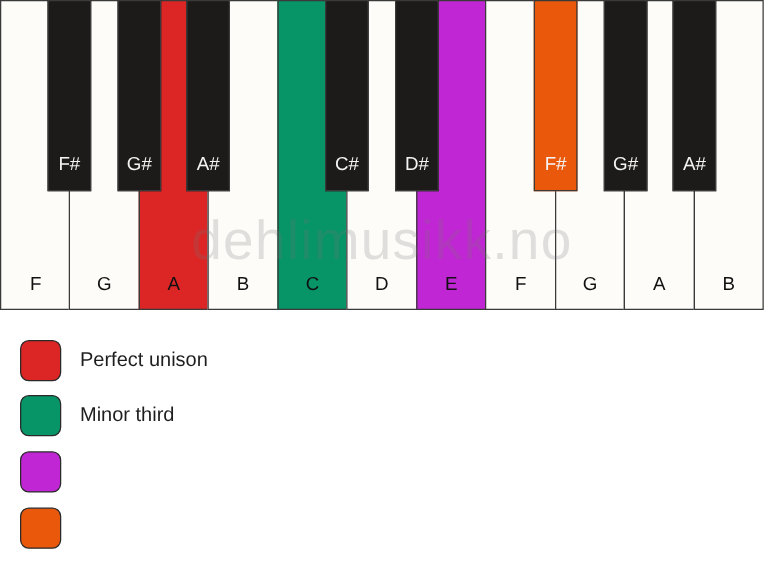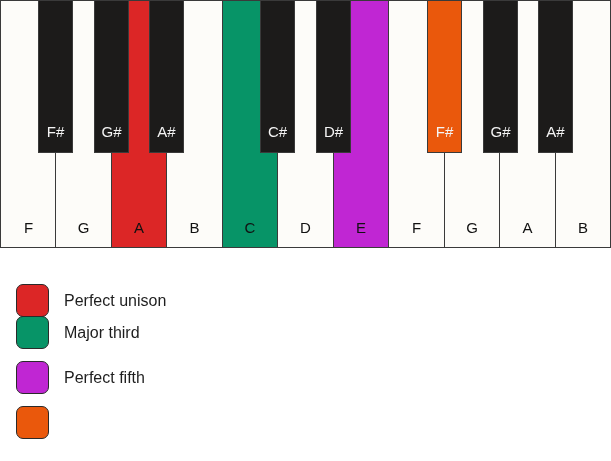--- a/index.html
+++ b/index.html
@@ -47,20 +47,21 @@
   <div class="wkey" style="left: 444px; width: 56px; background: rgb(253, 252, 249);">
       <span class="lbl">G</span>
     </div>
   <div class="wkey" style="left: 499px; width: 57px; background: rgb(253, 252, 249);">
       <span class="lbl">A</span>
     </div>
   <div class="wkey" style="left: 555px; width: 56px; background: rgb(253, 252, 249);">
       <span class="lbl">B</span>
     </div>
 
+  <div class="watermark">dehlimusikk.no</div>
 
   <div class="bkey" style="left: 38px; background: rgb(28, 27, 26);">
       <span class="lbl">F#</span>
     </div>
   <div class="bkey" style="left: 94px; background: rgb(28, 27, 26);">
       <span class="lbl">G#</span>
     </div>
   <div class="bkey" style="left: 149px; background: rgb(28, 27, 26);">
       <span class="lbl">A#</span>
     </div>
@@ -75,28 +76,27 @@
     </div>
   <div class="bkey" style="left: 483px; background: rgb(28, 27, 26);">
       <span class="lbl">G#</span>
     </div>
   <div class="bkey" style="left: 538px; background: rgb(28, 27, 26);">
       <span class="lbl">A#</span>
     </div>
 </div>
 
 <div class="legend">
-  <div class="legend-item" style="top:12px;">
+  <div class="legend-item" style="top:0px;">
     <div class="swatch" style="background: rgb(220, 38, 38);"></div>
     <span class="legend-label">Perfect unison</span>
   </div>
   <div class="legend-item" style="top:44px;">
     <div class="swatch" style="background: rgb(7, 148, 103);"></div>
-    <span class="legend-label">Major third</span>
+    <span class="legend-label">Minor third</span>
   </div>
   <div class="legend-item" style="top:89px;">
     <div class="swatch" style="background: rgb(192, 38, 211);"></div>
-    <span class="legend-label">Perfect fifth</span>
   </div>
   <div class="legend-item" style="top:134px;">
     <div class="swatch" style="background: rgb(234, 88, 12);"></div>
   </div>
 </div>
 
 </body></html>

